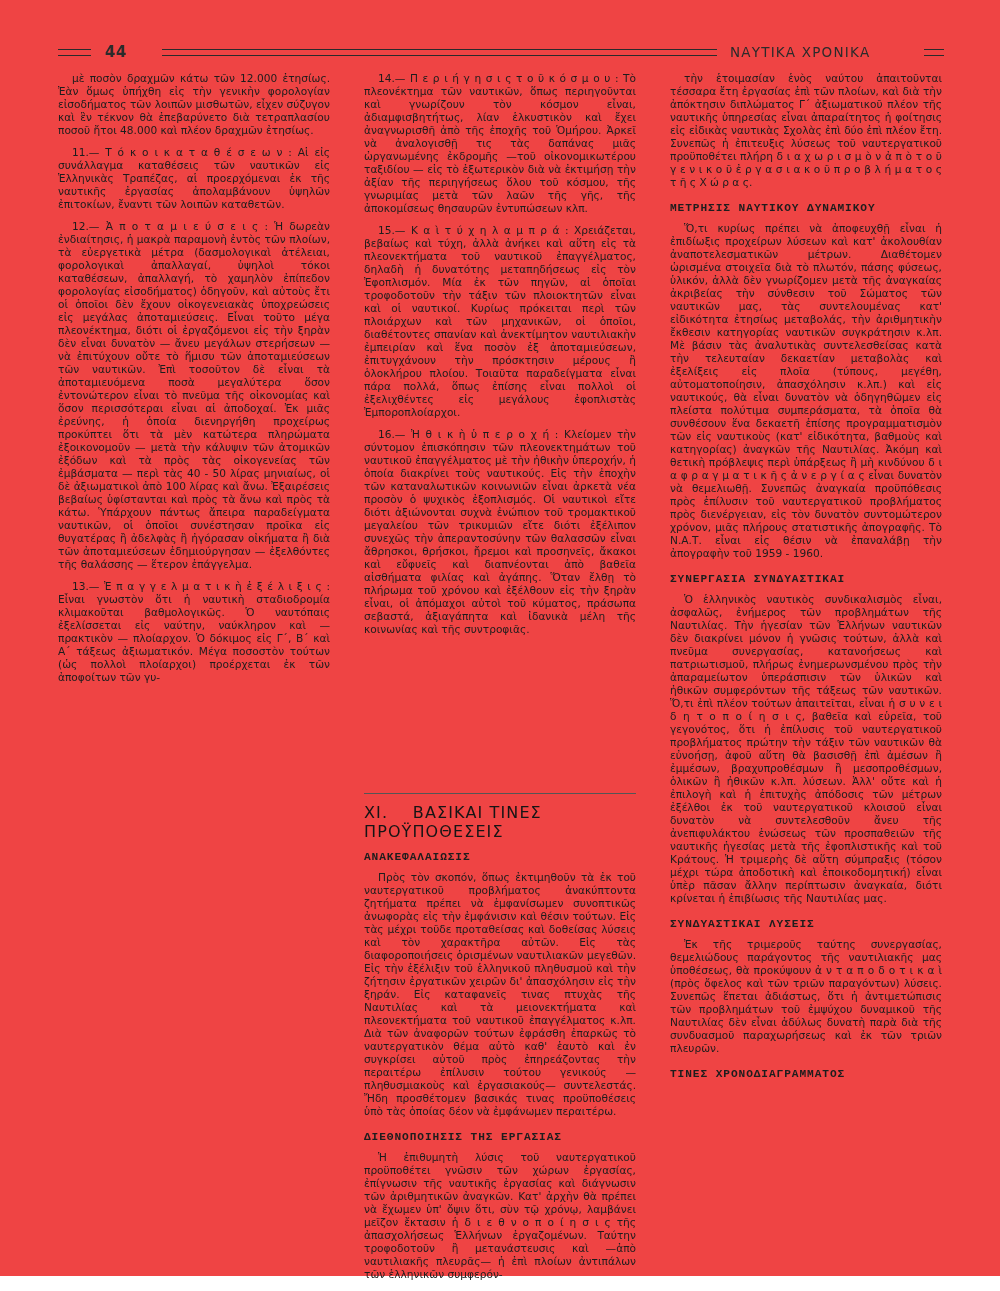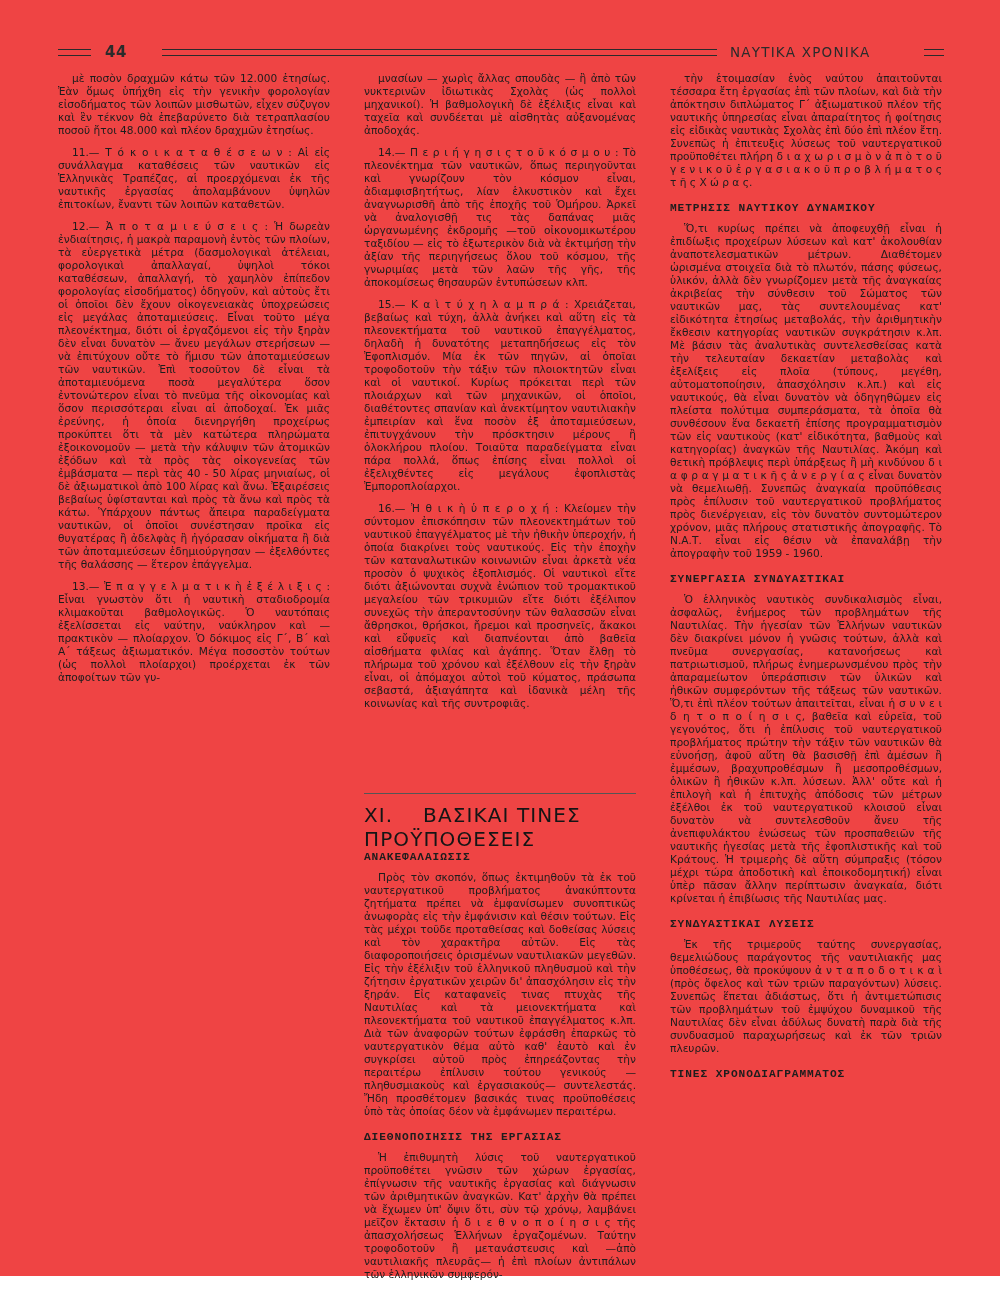--- a/index.html
+++ b/index.html
@@ -80,21 +80,21 @@
   }
   h2.section {
     font-size: 11.2px;
     font-weight: bold;
     letter-spacing: 0.9px;
     margin: 13px 0 7px 0;
     text-align: left;
     font-family: Liberation Mono, monospace;
   }
   h1.chapter {
-    font-size: 20px;
+    font-size: 16px;
     font-weight: normal;
     letter-spacing: 1.1px;
     margin: 0;
     text-align: left;
     color: #151515;
   }
   .chapter-wrap {
     position: absolute;
     left: 364px;
     top: 793px;
@@ -129,23 +129,20 @@
       </div>
     <div class="blk">
         <p>12.— Ἀ π ο τ α μ ι ε ύ σ ε ι ς : Ἡ δωρεὰν ἐνδιαίτησις, ἡ μακρὰ παραμονὴ ἐντὸς τῶν πλοίων, τὰ εὐεργετικὰ μέτρα (δασμολογικαὶ ἀτέλειαι, φορολογικαὶ ἀπαλλαγαί, ὑψηλοὶ τόκοι καταθέσεων, ἀπαλλαγή, τὸ χαμηλὸν ἐπίπεδον φορολογίας εἰσοδήματος) ὁδηγοῦν, καὶ αὐτοὺς ἔτι οἱ ὁποῖοι δὲν ἔχουν οἰκογενειακὰς ὑποχρεώσεις εἰς μεγάλας ἀποταμιεύσεις. Εἶναι τοῦτο μέγα πλεονέκτημα, διότι οἱ ἐργαζόμενοι εἰς τὴν ξηρὰν δὲν εἶναι δυνατὸν — ἄνευ μεγάλων στερήσεων — νὰ ἐπιτύχουν οὔτε τὸ ἥμισυ τῶν ἀποταμιεύσεων τῶν ναυτικῶν. Ἐπὶ τοσοῦτον δὲ εἶναι τὰ ἀποταμιευόμενα ποσὰ μεγαλύτερα ὅσον ἐντονώτερον εἶναι τὸ πνεῦμα τῆς οἰκονομίας καὶ ὅσον περισσότεραι εἶναι αἱ ἀποδοχαί. Ἐκ μιᾶς ἐρεύνης, ἡ ὁποία διενηργήθη προχείρως προκύπτει ὅτι τὰ μὲν κατώτερα πληρώματα ἐξοικονομοῦν — μετὰ τὴν κάλυψιν τῶν ἀτομικῶν ἐξόδων καὶ τὰ πρὸς τὰς οἰκογενείας τῶν ἐμβάσματα — περὶ τὰς 40 - 50 λίρας μηνιαίως, οἱ δὲ ἀξιωματικοὶ ἀπὸ 100 λίρας καὶ ἄνω. Ἐξαιρέσεις βεβαίως ὑφίστανται καὶ πρὸς τὰ ἄνω καὶ πρὸς τὰ κάτω. Ὑπάρχουν πάντως ἄπειρα παραδείγματα ναυτικῶν, οἱ ὁποῖοι συνέστησαν προῖκα εἰς θυγατέρας ἢ ἀδελφὰς ἢ ἠγόρασαν οἰκήματα ἢ διὰ τῶν ἀποταμιεύσεων ἐδημιούργησαν — ἐξελθόντες τῆς θαλάσσης — ἕτερον ἐπάγγελμα.</p>
       </div>
     <div class="blk">
         <p>13.— Ἐ π α γ γ ε λ μ α τ ι κ ὴ   ἐ ξ έ λ ι ξ ι ς : Εἶναι γνωστὸν ὅτι ἡ ναυτικὴ σταδιοδρομία κλιμακοῦται βαθμολογικῶς. Ὁ ναυτόπαις ἐξελίσσεται εἰς ναύτην, ναύκληρον καὶ — πρακτικὸν — πλοίαρχον. Ὁ δόκιμος εἰς Γ΄, Β΄ καὶ Α΄ τάξεως ἀξιωματικόν. Μέγα ποσοστὸν τούτων (ὡς πολλοὶ πλοίαρχοι) προέρχεται ἐκ τῶν ἀποφοίτων τῶν γυ-</p>
       </div>
   </div>
 
   <div class="col c2" style="height:700px;">
-    <div class="blk">
-        <p>μνασίων — χωρὶς ἄλλας σπουδὰς — ἢ ἀπὸ τῶν νυκτερινῶν ἰδιωτικὰς Σχολὰς (ὡς πολλοὶ μηχανικοί). Ἡ βαθμολογικὴ δὲ ἐξέλιξις εἶναι καὶ ταχεῖα καὶ συνδέεται μὲ αἰσθητὰς αὐξανομένας ἀποδοχάς.</p>
-      </div>
     <div class="blk">
         <p>14.— Π ε ρ ι ή γ η σ ι ς   τ ο ῦ   κ ό σ μ ο υ : Τὸ πλεονέκτημα τῶν ναυτικῶν, ὅπως περιηγοῦνται καὶ γνωρίζουν τὸν κόσμον εἶναι, ἀδιαμφισβητήτως, λίαν ἑλκυστικὸν καὶ ἔχει ἀναγνωρισθῆ ἀπὸ τῆς ἐποχῆς τοῦ Ὁμήρου. Ἀρκεῖ νὰ ἀναλογισθῇ τις τὰς δαπάνας μιᾶς ὠργανωμένης ἐκδρομῆς —τοῦ οἰκονομικωτέρου ταξιδίου — εἰς τὸ ἐξωτερικὸν διὰ νὰ ἐκτιμήσῃ τὴν ἀξίαν τῆς περιηγήσεως ὅλου τοῦ κόσμου, τῆς γνωριμίας μετὰ τῶν λαῶν τῆς γῆς, τῆς ἀποκομίσεως θησαυρῶν ἐντυπώσεων κλπ.</p>
       </div>
     <div class="blk">
         <p>15.— Κ α ὶ   τ ύ χ η   λ α μ π ρ ά : Χρειάζεται, βεβαίως καὶ τύχη, ἀλλὰ ἀνήκει καὶ αὕτη εἰς τὰ πλεονεκτήματα τοῦ ναυτικοῦ ἐπαγγέλματος, δηλαδὴ ἡ δυνατότης μεταπηδήσεως εἰς τὸν Ἐφοπλισμόν. Μία ἐκ τῶν πηγῶν, αἱ ὁποῖαι τροφοδοτοῦν τὴν τάξιν τῶν πλοιοκτητῶν εἶναι καὶ οἱ ναυτικοί. Κυρίως πρόκειται περὶ τῶν πλοιάρχων καὶ τῶν μηχανικῶν, οἱ ὁποῖοι, διαθέτοντες σπανίαν καὶ ἀνεκτίμητον ναυτιλιακὴν ἐμπειρίαν καὶ ἕνα ποσὸν ἐξ ἀποταμιεύσεων, ἐπιτυγχάνουν τὴν πρόσκτησιν μέρους ἢ ὁλοκλήρου πλοίου. Τοιαῦτα παραδείγματα εἶναι πάρα πολλά, ὅπως ἐπίσης εἶναι πολλοὶ οἱ ἐξελιχθέντες εἰς μεγάλους ἐφοπλιστὰς Ἐμποροπλοίαρχοι.</p>
       </div>
     <div class="blk">
         <p>16.— Ἠ θ ι κ ὴ   ὑ π ε ρ ο χ ή : Κλείομεν τὴν σύντομον ἐπισκόπησιν τῶν πλεονεκτημάτων τοῦ ναυτικοῦ ἐπαγγέλματος μὲ τὴν ἠθικὴν ὑπεροχήν, ἡ ὁποία διακρίνει τοὺς ναυτικούς. Εἰς τὴν ἐποχὴν τῶν καταναλωτικῶν κοινωνιῶν εἶναι ἀρκετὰ νέα προσὸν ὁ ψυχικὸς ἐξοπλισμός. Οἱ ναυτικοὶ εἴτε διότι ἀξιώνονται συχνὰ ἐνώπιον τοῦ τρομακτικοῦ μεγαλείου τῶν τρικυμιῶν εἴτε διότι ἐξέλιπον συνεχῶς τὴν ἀπεραντοσύνην τῶν θαλασσῶν εἶναι ἄθρησκοι, θρήσκοι, ἤρεμοι καὶ προσηνεῖς, ἄκακοι καὶ εὔφυεῖς καὶ διαπνέονται ἀπὸ βαθεῖα αἰσθήματα φιλίας καὶ ἀγάπης. Ὅταν ἔλθῃ τὸ πλήρωμα τοῦ χρόνου καὶ ἐξέλθουν εἰς τὴν ξηρὰν εἶναι, οἱ ἀπόμαχοι αὐτοὶ τοῦ κύματος, πράσωπα σεβαστά, ἀξιαγάπητα καὶ ἰδανικὰ μέλη τῆς κοινωνίας καὶ τῆς συντροφιᾶς.</p>
       </div>
   </div>

